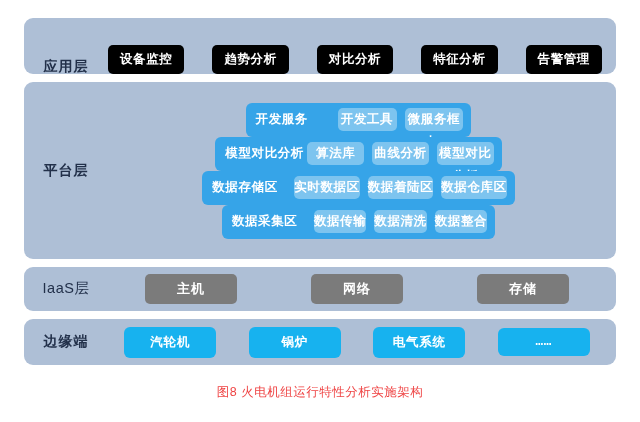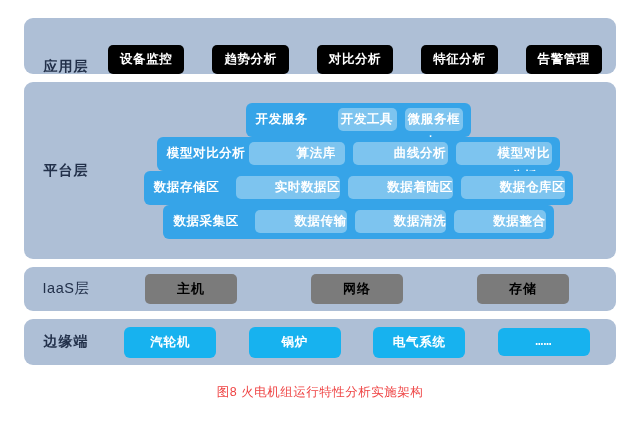--- a/index.html
+++ b/index.html
@@ -129,34 +129,34 @@
     letter-spacing: 0.6px;
     border-radius: 5px;
     height: 23px;
     line-height: 23px;
     text-align: center;
     box-sizing: border-box;
   }
   
   .plat-row[data-cols="2"] .plat-cell { flex: 1 1 0; }
   
-  .plat-row[data-cols="3"] .plat-cell { flex: 1 1 0; padding-left: 39px; }
+  .plat-row[data-cols="3"] .plat-cell { flex: 1 1 0; }
 
   
   #layer-iaas {
     top: 267px;
     height: 44px;
   }
   #layer-iaas .layer-body {
     justify-content: space-around;
     padding-right: 10px;
   }
   .iaas-chip {
     background: #7b7b7b;
-    color: #000000;
+    color: #ffffff;
     font-size: 13px;
     font-weight: 700;
     letter-spacing: 1px;
     border-radius: 5px;
     padding: 6px 0;
     width: 92px;
     text-align: center;
     box-sizing: border-box;
   }
 

